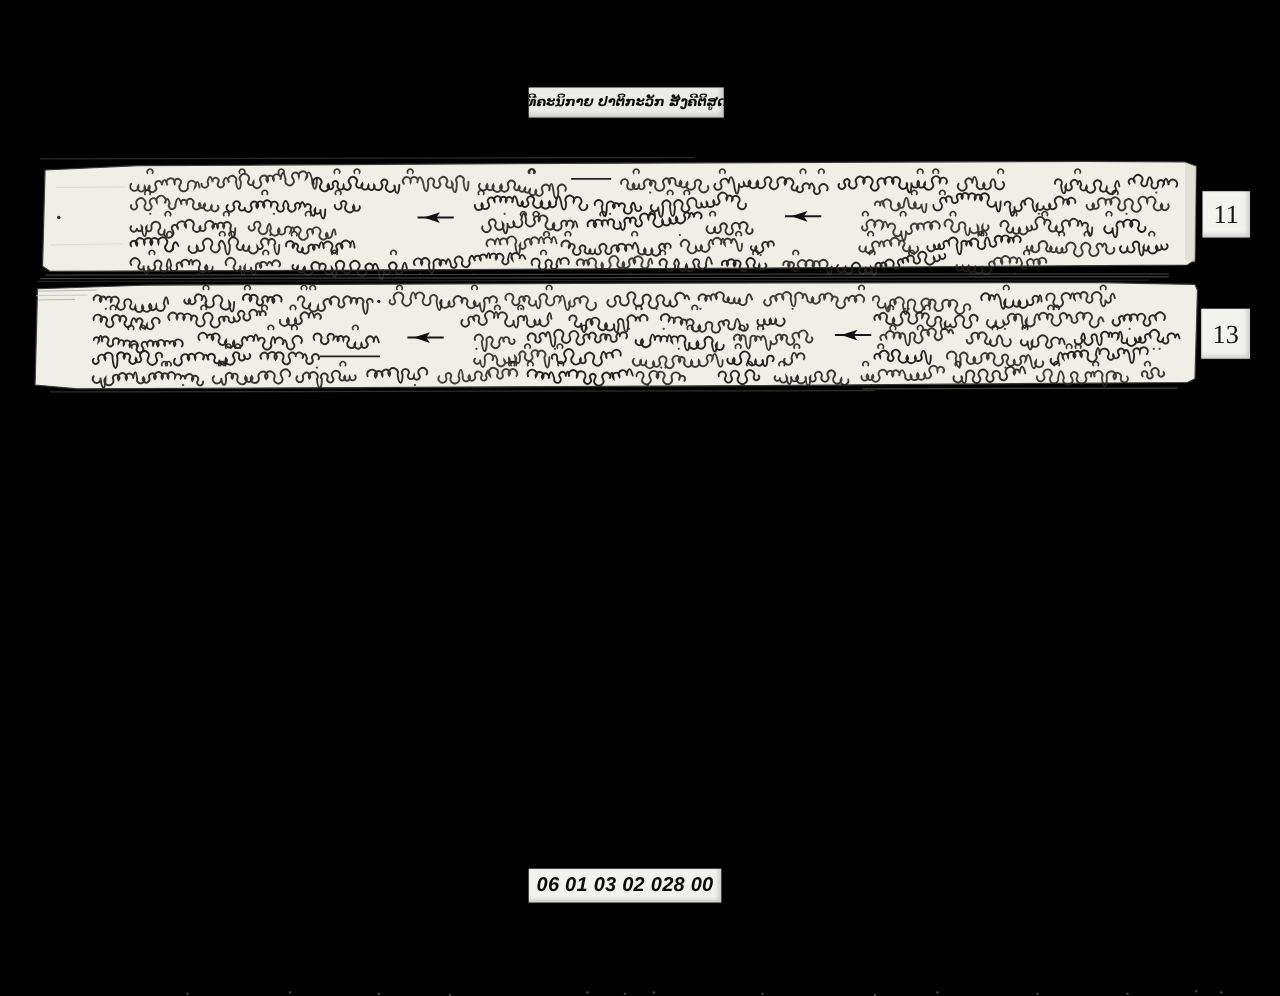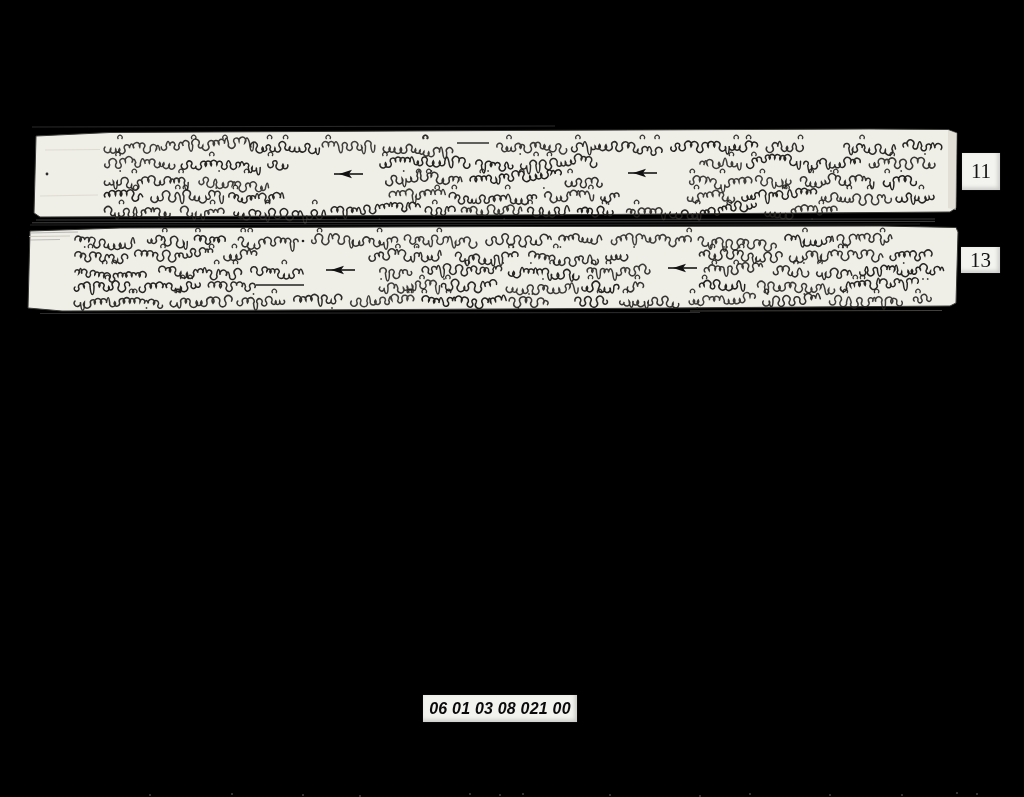--- a/index.html
+++ b/index.html
@@ -16,21 +16,21 @@
   .top-label{
     left:423px;top:70px;width:156px;height:24px;
     font-size:10.5px;font-weight:bold;font-style:italic;
     white-space:nowrap;overflow:hidden;background:#ebebe8;
   }
   .num-label{
     font-family:"Liberation Serif",serif;font-size:21px;color:#141414;
     background:#f3f3f0;
   }
   #num1{left:962px;top:153px;width:38px;height:37px;}
-  #num2{left:961px;top:247px;width:39px;height:26px;}
+  #num2{left:961px;top:247px;width:39px;height:40px;}
   .bottom-label{
     left:423px;top:695px;width:154px;height:27px;
     font-family:"Liberation Sans",sans-serif;font-style:italic;font-weight:bold;
     font-size:16px;letter-spacing:.2px;white-space:nowrap;background:#f2f2ef;
   }
 </style>
 </head>
 <body>
 
 <div class="canvas">
@@ -366,20 +366,23 @@
         <circle cx="610" cy="795" r="1" fill="#8a8a8a" opacity="0.5"></circle>
         <circle cx="700" cy="796" r="1" fill="#8a8a8a" opacity="0.5"></circle>
         <circle cx="750" cy="794" r="1" fill="#8a8a8a" opacity="0.5"></circle>
         <circle cx="830" cy="795" r="1" fill="#8a8a8a" opacity="0.5"></circle>
         <circle cx="902" cy="795" r="1" fill="#8a8a8a" opacity="0.5"></circle>
         <circle cx="957" cy="793" r="1" fill="#8a8a8a" opacity="0.5"></circle>
         <circle cx="977" cy="794" r="1" fill="#8a8a8a" opacity="0.5"></circle>
       </g>
   </svg>
 
+  <div class="paper-label top-label">
+    <span>ທີຄະນິກາຍ ປາຕິກະວັກ ສັງຄີຕິສູດ</span>
+  </div>
 
   <div class="paper-label num-label" id="num1">11</div>
 
   <div class="paper-label num-label" id="num2">13</div>
 
-  <div class="paper-label bottom-label">06 01 03 08 021 00</div>
+  <div class="paper-label bottom-label">06 01 03 02 028 00</div>
 
 </div>
 
 </body></html>

